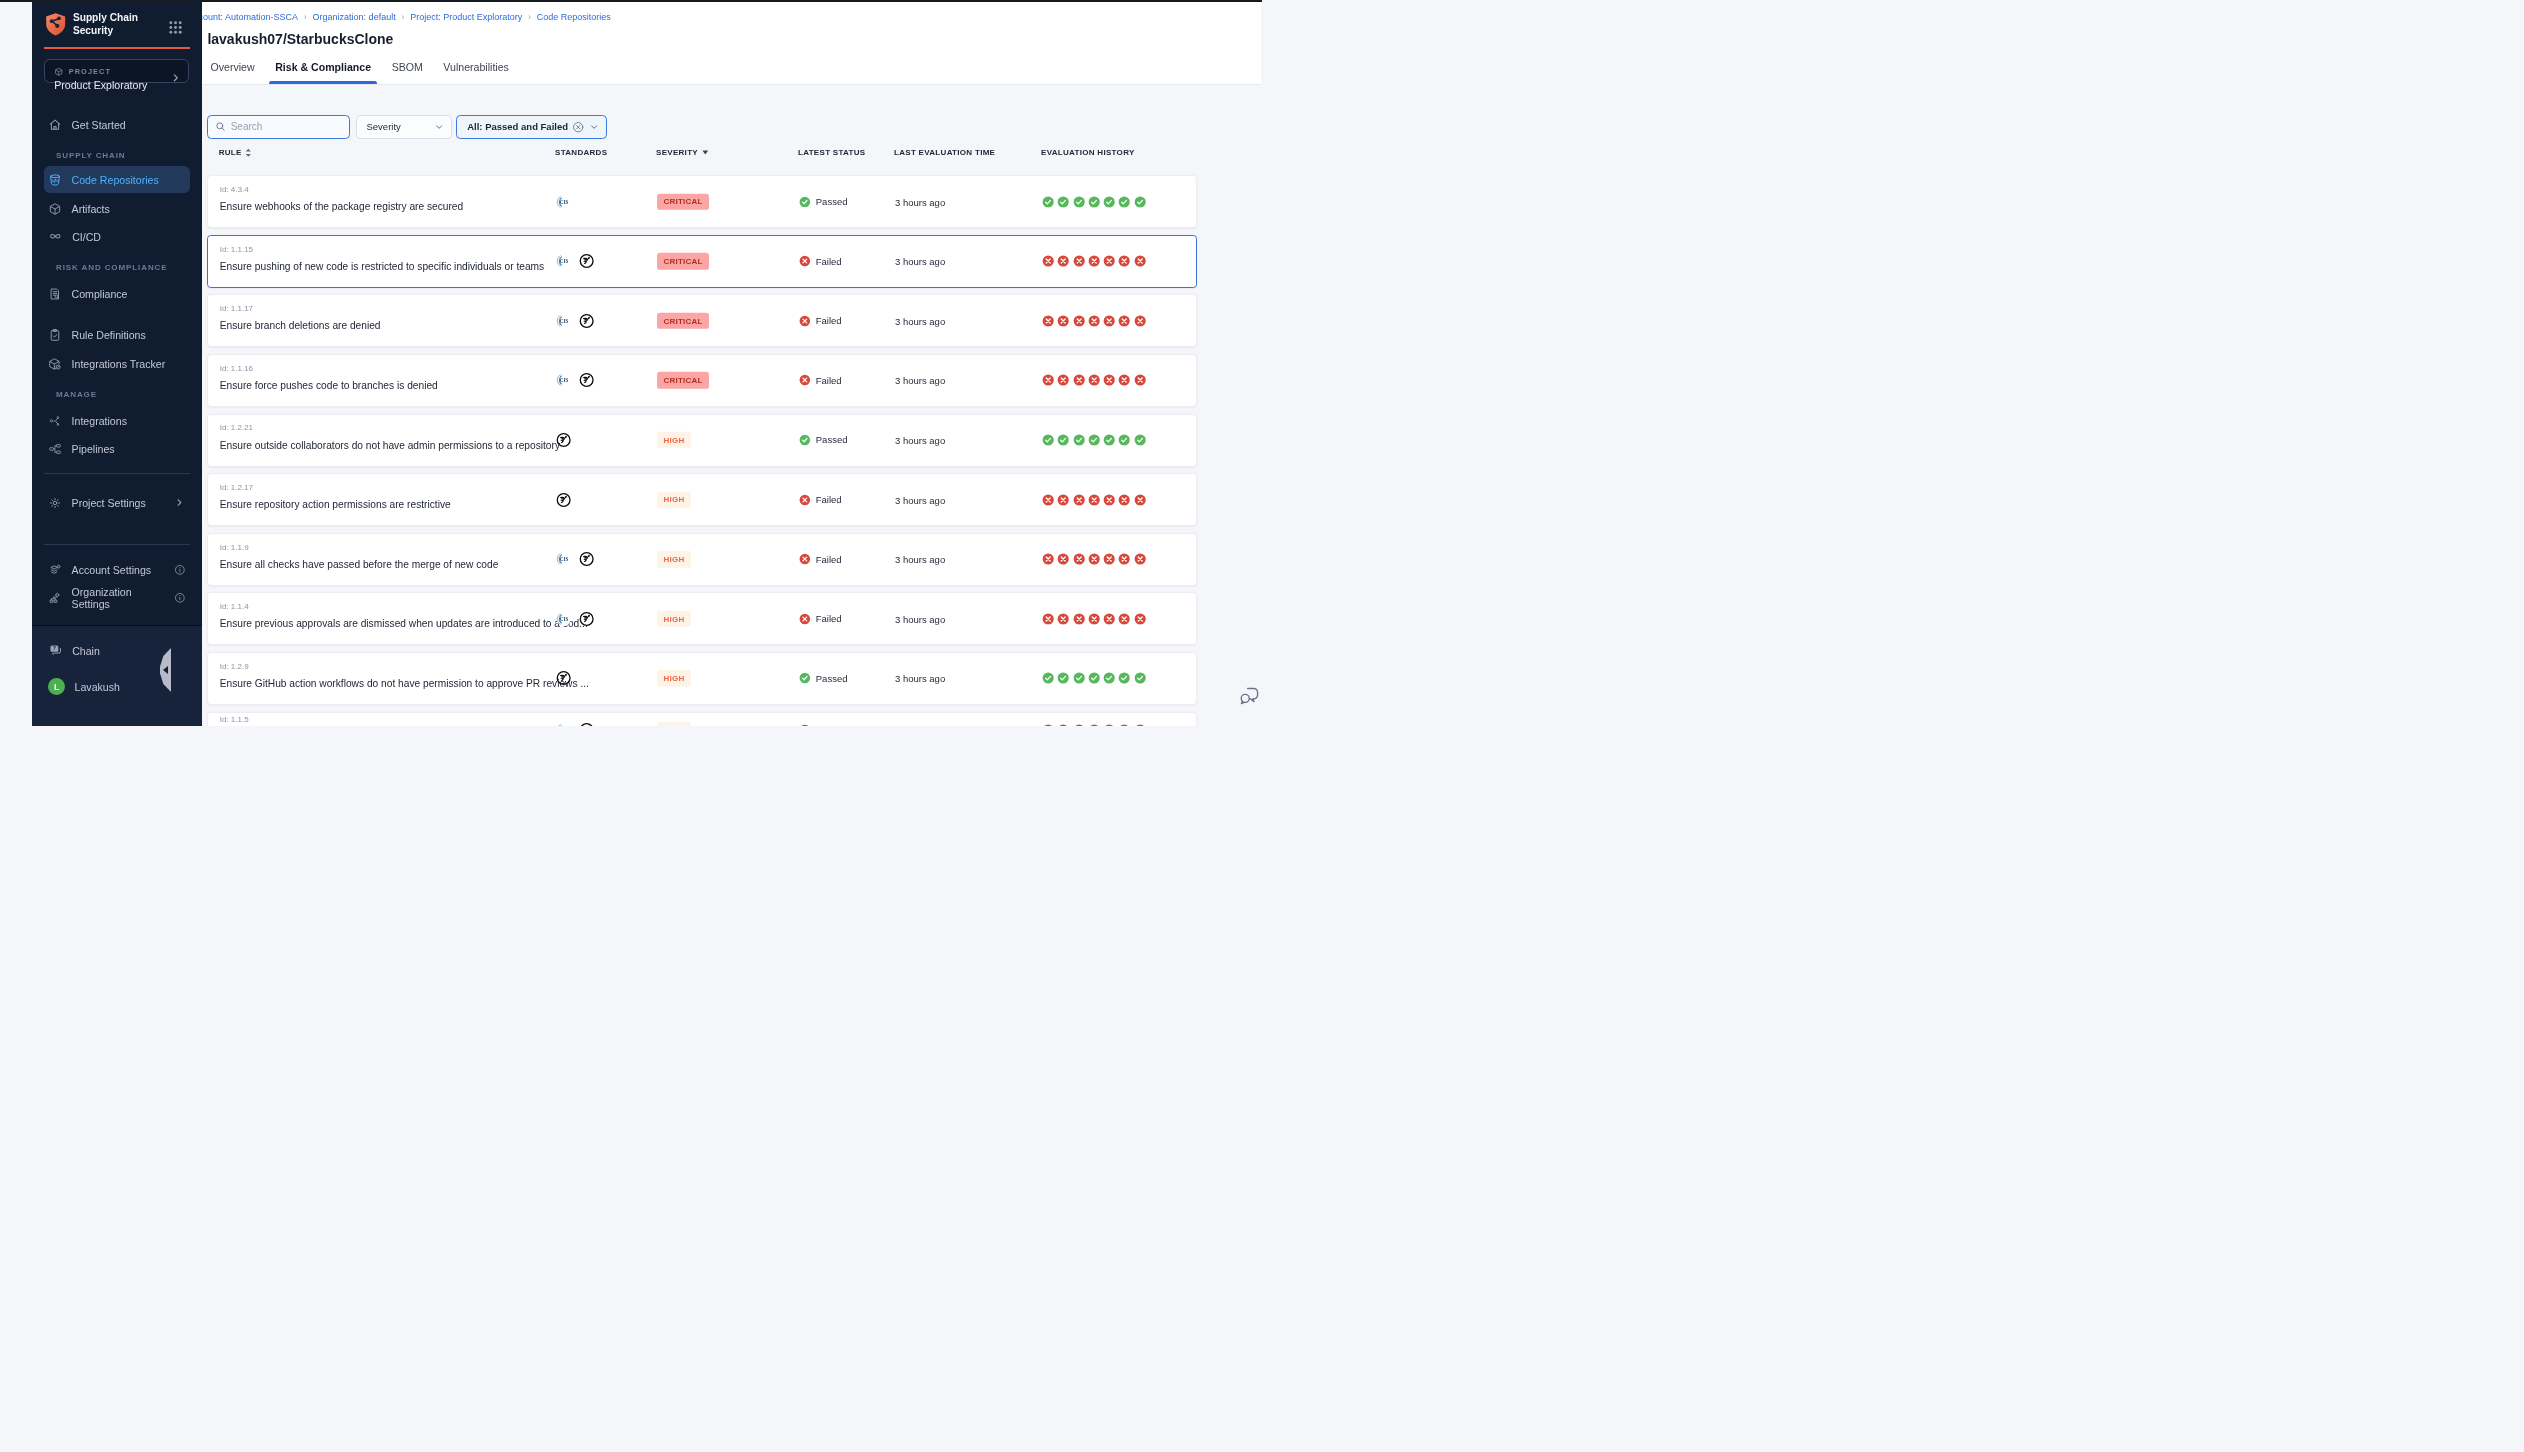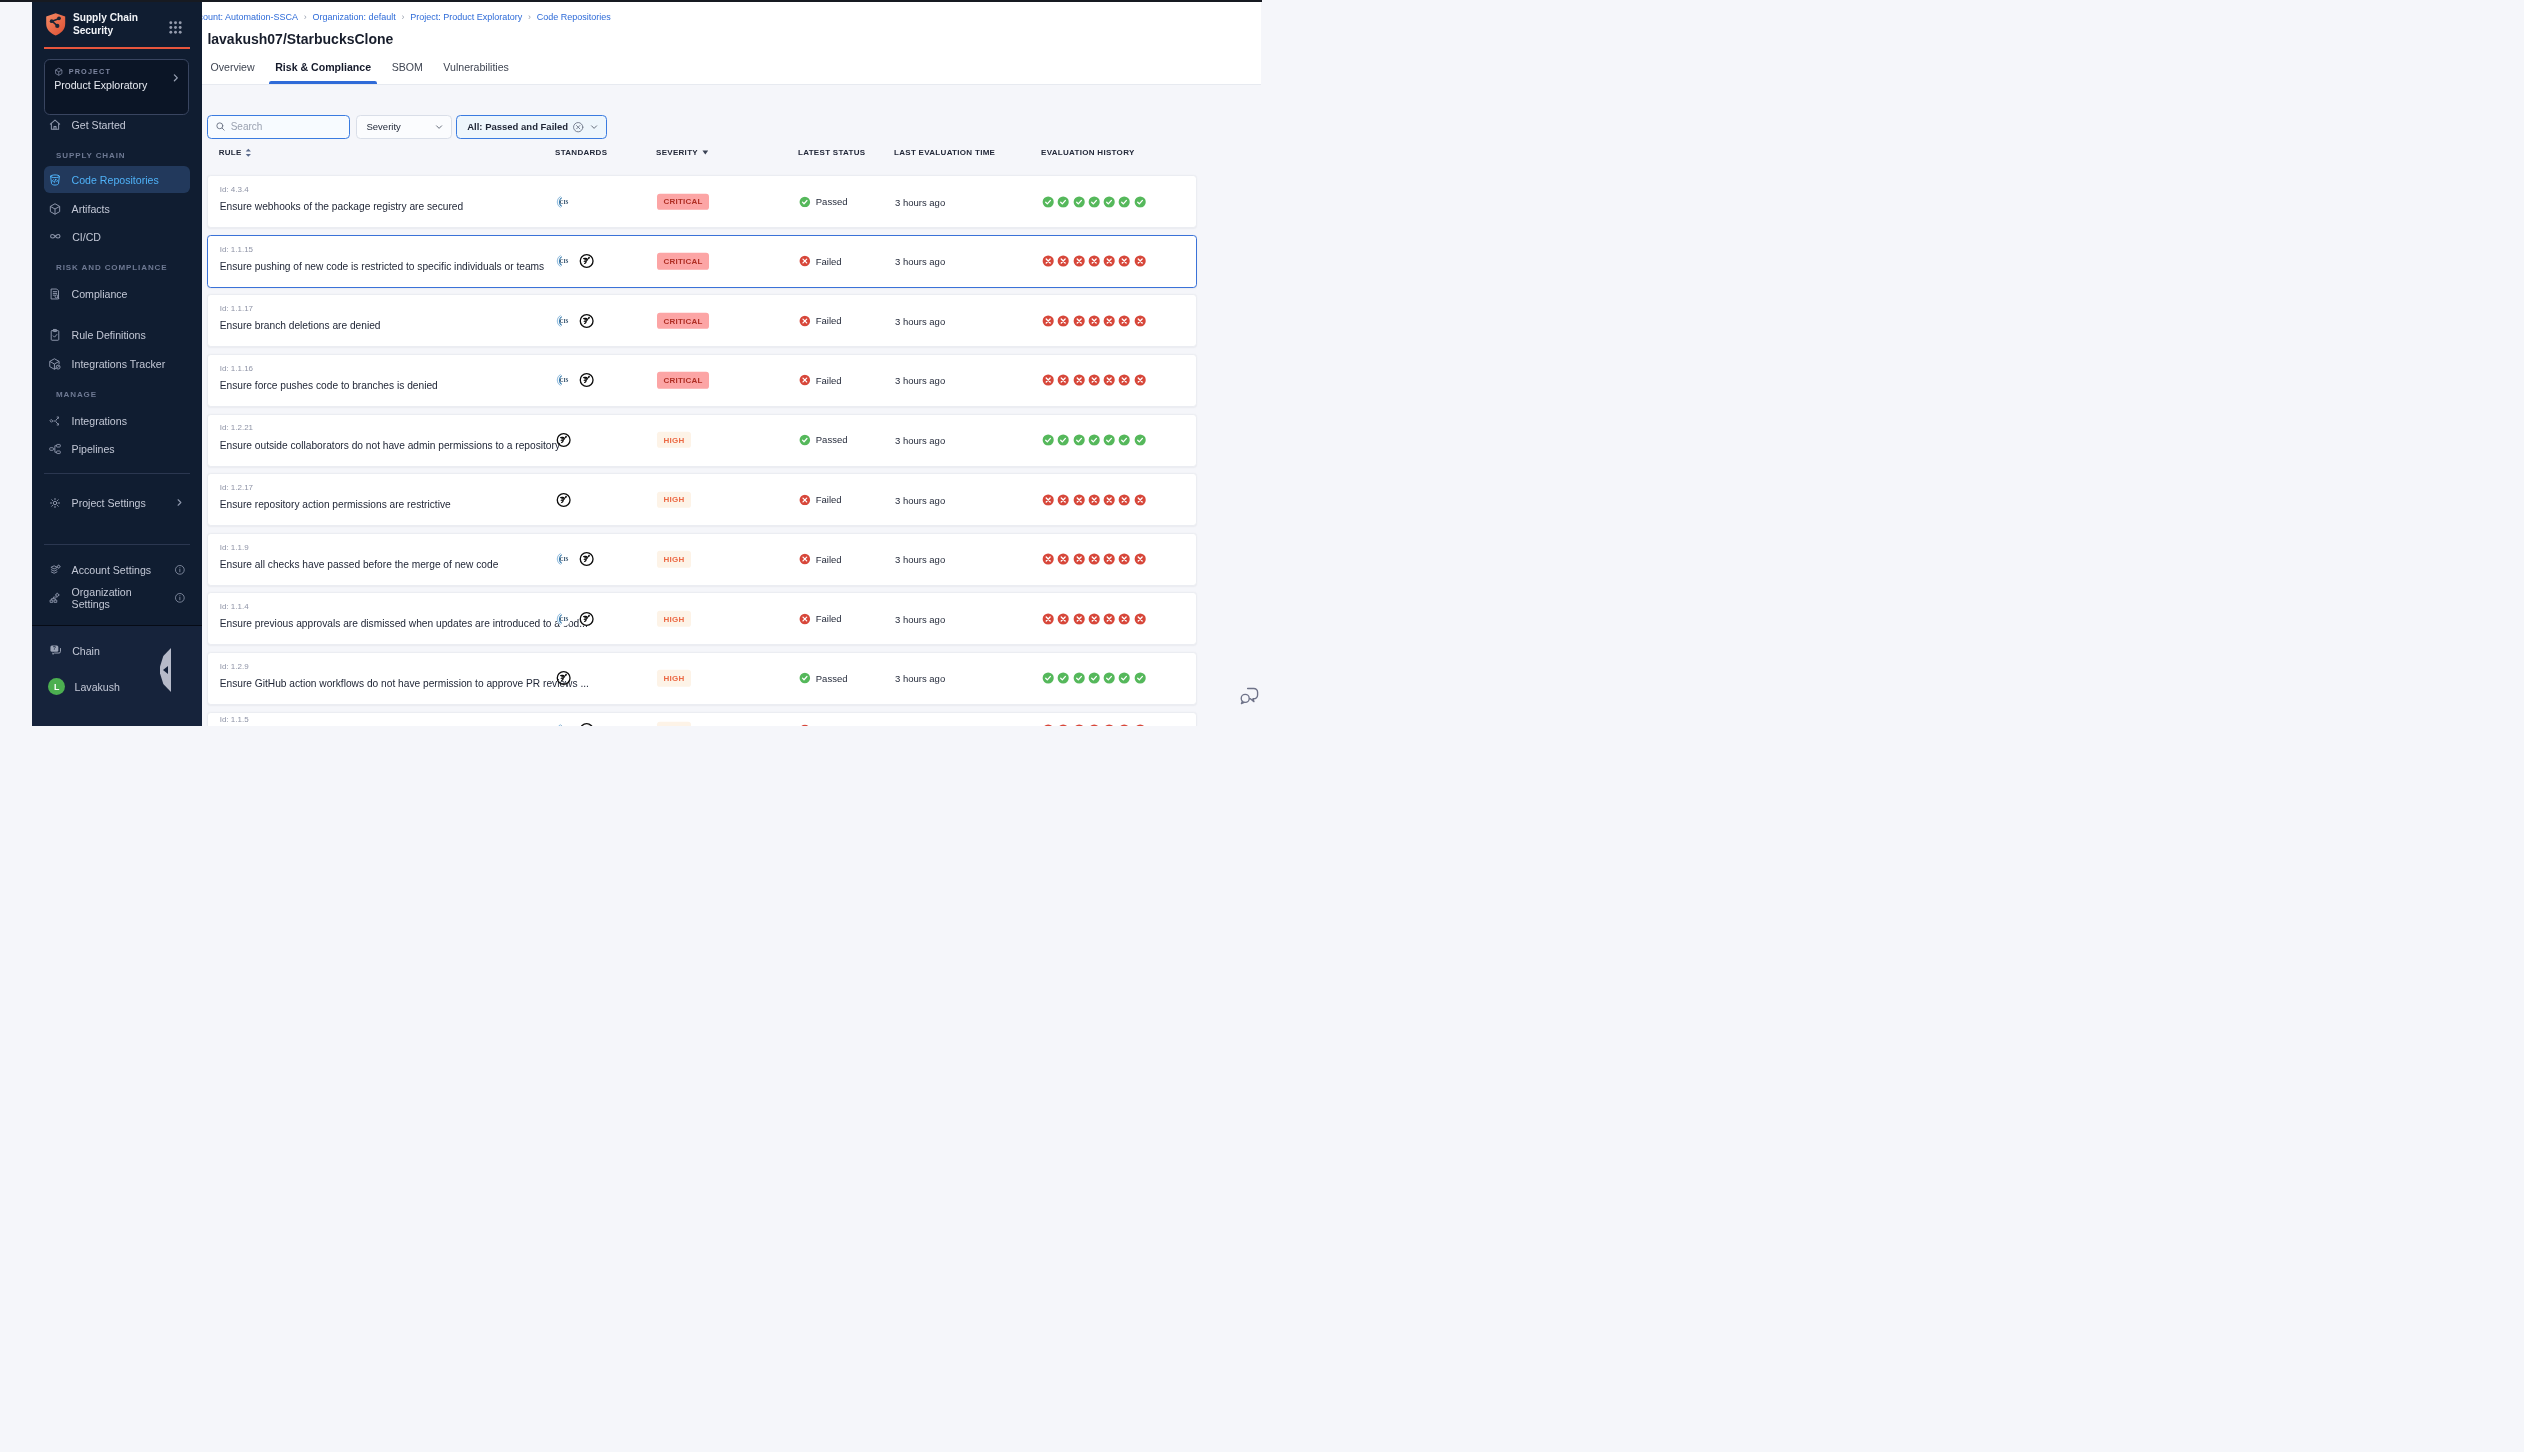--- a/index.html
+++ b/index.html
@@ -8,21 +8,21 @@
 
   .topstrip { position:absolute; top:0; left:0; width:1262px; height:2.2px; background:#171a21; z-index:60; }
 
   
   .sidebar { position:absolute; left:4px; top:0; width:170px; height:726px; background:#101d31; z-index:40;margin-left:28px; }
   .sidebar-footer { position:absolute; left:0; top:625px; width:170px; height:102px; background:#16233b; border-top:1.5px solid #060b15; }
   .brand { position:absolute; left:11.7px; top:12.4px; display:flex; gap:5.8px; align-items:center; }
   .brand-text { color:#f2f4f8; font-size:10.2px; font-weight:bold; line-height:12.4px; }
   .grid-icon { position:absolute; left:137px; top:20.5px; width:13px; height:13px; cursor:pointer; }
   .orange-line { position:absolute; left:11.7px; top:47px; width:146px; height:1.8px; background:#e8563d; }
-  .project-chip { position:absolute; left:11.7px; top:59px; width:145px; height:56px; background:#0b1526; border:0.7px solid #394560; border-radius:5.8px; cursor:pointer; }
+  .project-chip { position:absolute; left:11.7px; top:59px; width:145px; height:24px; background:#0b1526; border:0.7px solid #394560; border-radius:5.8px; cursor:pointer; }
   .project-label-row { position:absolute; left:9.5px; top:6.6px; display:flex; align-items:center; gap:5.1px; color:#7d86a0; }
   .project-label { font-size:7.3px; font-weight:bold; letter-spacing:1.1px; }
   .project-name { position:absolute; left:9.5px; top:19px; font-size:10.6px; color:#e8ebf2; }
   .project-chevron { position:absolute; right:5.8px; top:12.4px; color:#9aa2b5; }
 
   .ni { position:absolute; left:11.7px; width:146px; height:25px; display:flex; align-items:center; gap:9.5px; color:#c3c8d6; font-size:10.6px; cursor:pointer; padding-left:4.4px; }
   .ni svg { flex:0 0 auto; color:#8d96ab; }
   .ni.selected { background:#22395c; border-radius:5.8px; color:#4fb2f8; }
   .ni.selected svg { color:#4fb2f8; }
   .nsec { position:absolute; left:24px; color:#6e7993; font-size:8px; letter-spacing:0.9px; font-weight:bold; }

